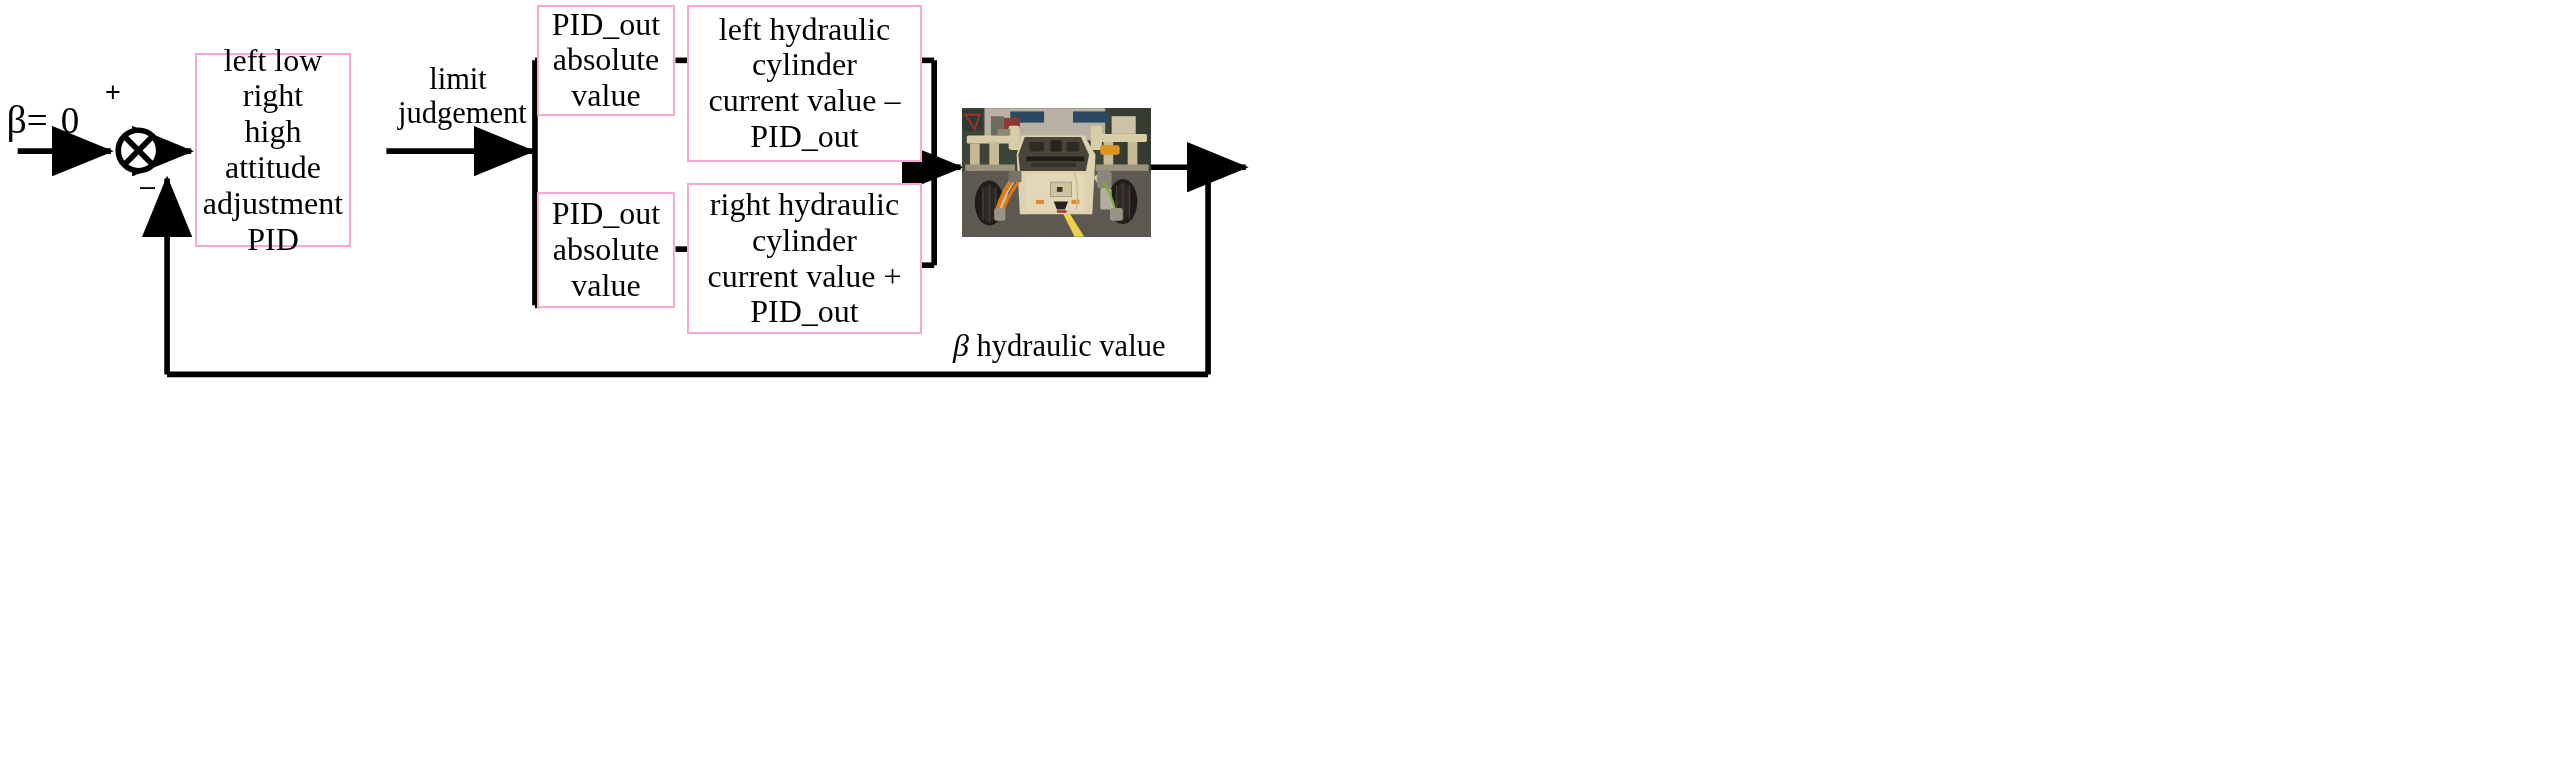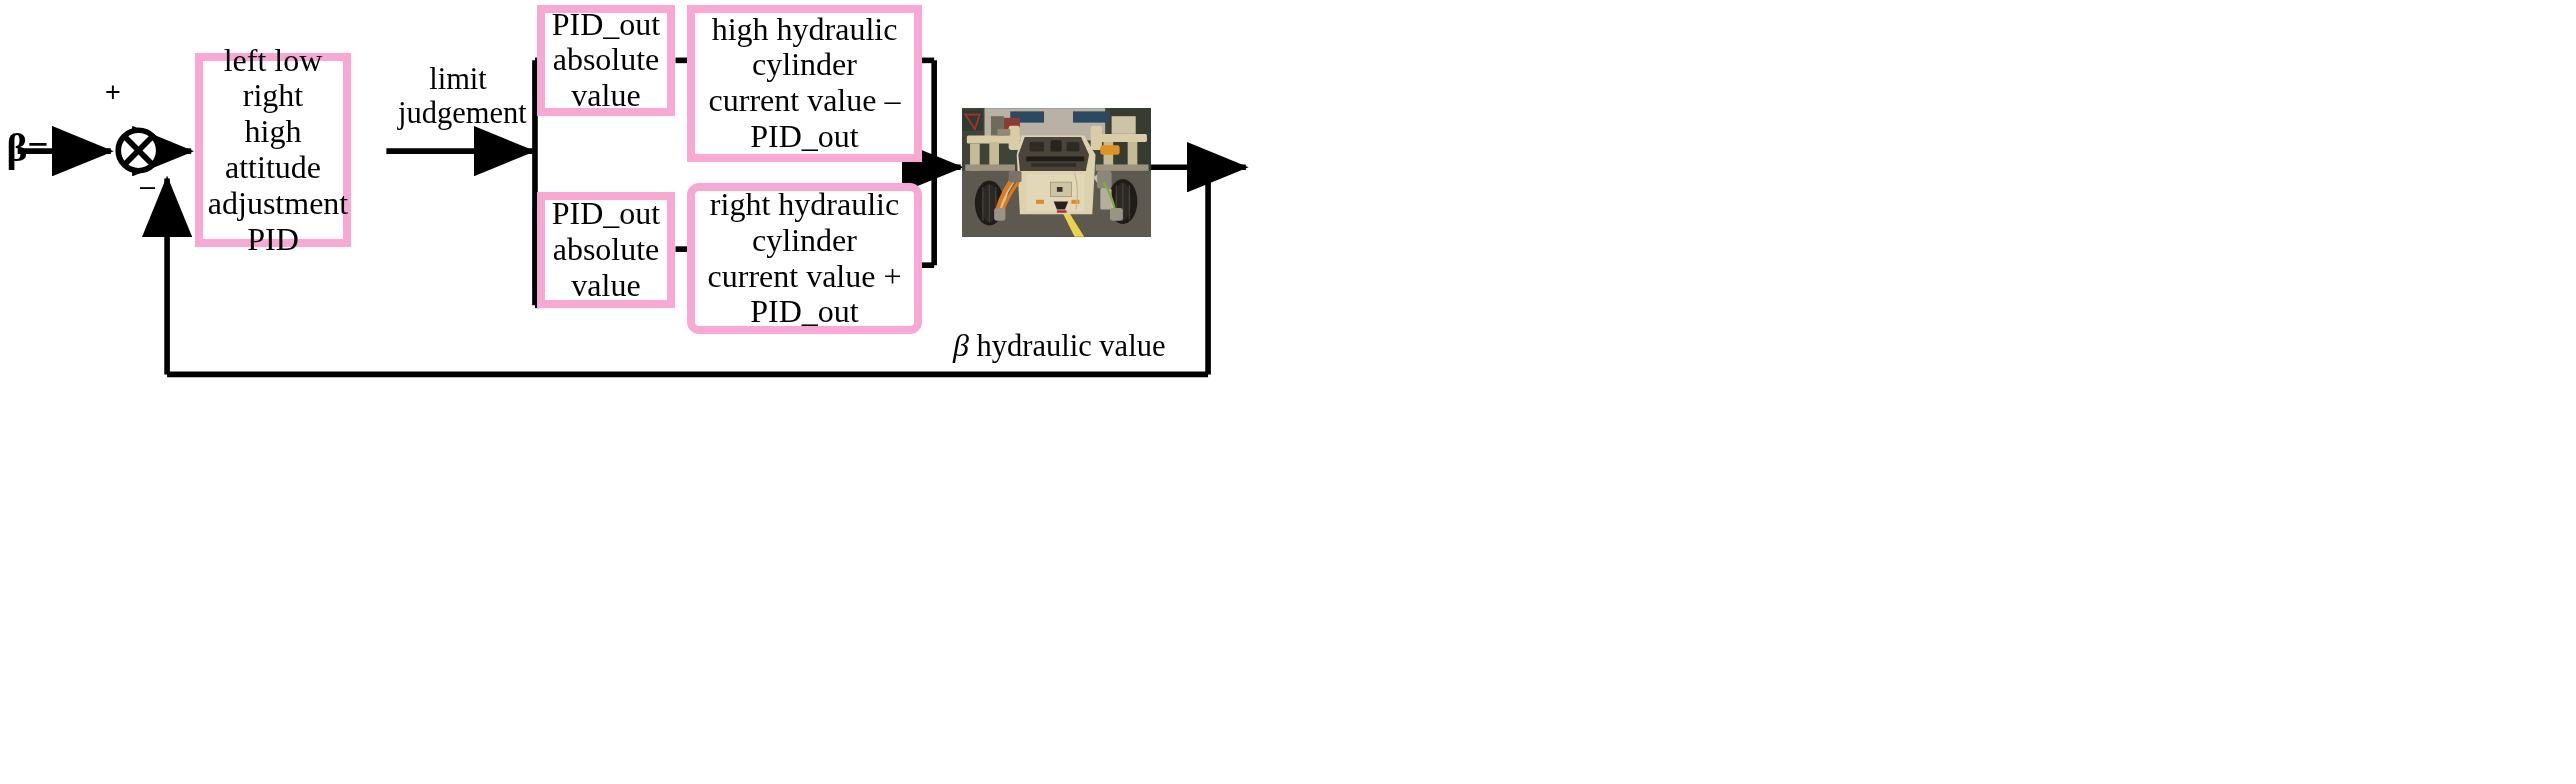--- a/index.html
+++ b/index.html
@@ -23,56 +23,55 @@
     top: 0;
     width: 2576px;
     height: 785px;
     pointer-events: none;
   }
 
   
   .block {
     position: absolute;
     box-sizing: border-box;
-    border: 8px solid #f9a8d4;
+    border: 2px solid #f9a8d4;
     background: #ffffff;
     display: flex;
     align-items: center;
     justify-content: center;
     text-align: center;
     line-height: 1.12;
     white-space: pre-line;
   }
   .block-text {
     display: block;
     width: 100%;
     padding: 0 4.8px;
     box-sizing: border-box;
   }
 
   #block-pid            { left: 195px;  top: 53px;  width: 156px; height: 194px; font-size: 32px; }
   #block-abs-top        { left: 537px;  top: 4.8px;   width: 138px; height: 111px; font-size: 32px; }
   #block-abs-bottom     { left: 537px;  top: 192px; width: 138px; height: 116px; font-size: 32px; }
   #block-left-cyl       { left: 687px;  top: 4.8px;   width: 235px; height: 157px; font-size: 32px; }
-  #block-right-cyl      { left: 687px;  top: 183px; width: 235px; height: 151px; font-size: 32px; border-radius: 12px; }
+  #block-right-cyl      { left: 687px;  top: 183px; width: 235px; height: 151px; font-size: 32px; }
 
   
   .label {
     position: absolute;
     white-space: pre-line;
     text-align: center;
     line-height: 1.1;
     color: #000000;
   }
   #label-beta-set {
-    left: 6.4px; top: 91px;
+    left: 6.4px; top: 63px;
     font-size: 37px;
     text-align: left;
     line-height: 1;
-    font-weight: bold;
   }
   #label-beta-set .beta-char { font-size: 40px; }
   #label-beta-set .eq-char   { font-size: 37px; }
   #label-beta-set .zero-char { font-size: 37px; margin-left: 13px; }
 
   #label-plus {
     left: 105px; top: 78px;
     font-size: 27px;
     font-family: "Liberation Sans", "DejaVu Sans", sans-serif;
   }
@@ -203,21 +202,21 @@
 value</span>
   </div>
 
   <div class="block" id="block-abs-bottom">
     <span class="block-text">PID_out
 absolute
 value</span>
   </div>
 
   <div class="block" id="block-left-cyl">
-    <span class="block-text">high hydraulic
+    <span class="block-text">left hydraulic
 cylinder
 current value –
 PID_out</span>
   </div>
 
   <div class="block" id="block-right-cyl">
     <span class="block-text">right hydraulic
 cylinder
 current value +
 PID_out</span>

